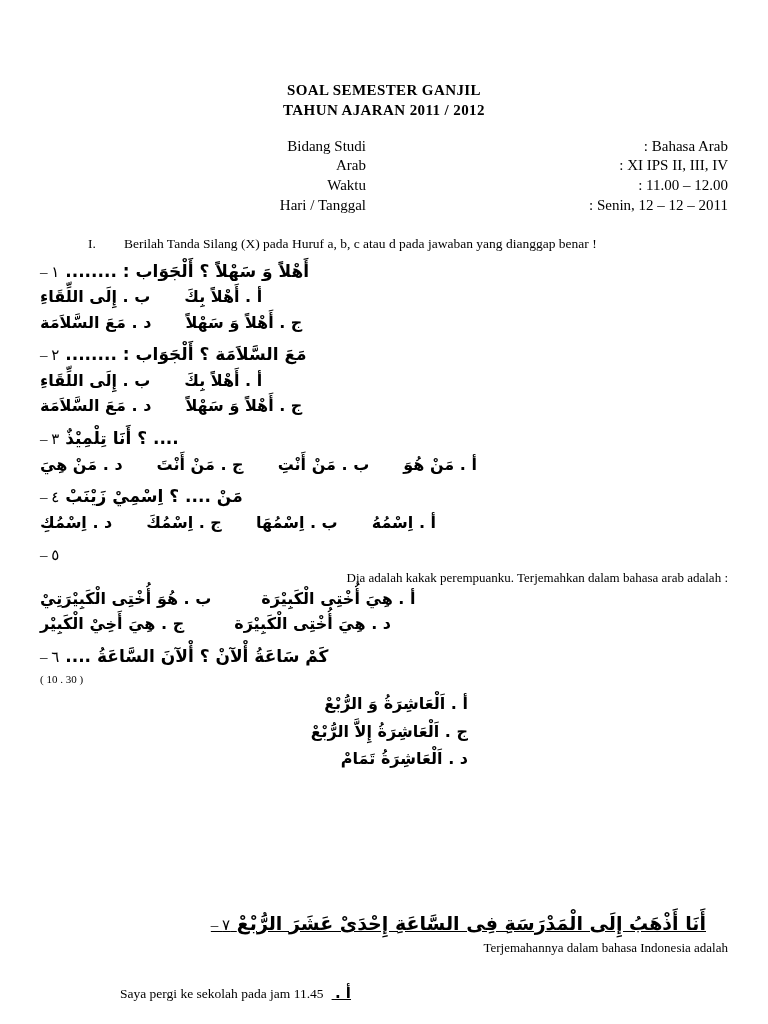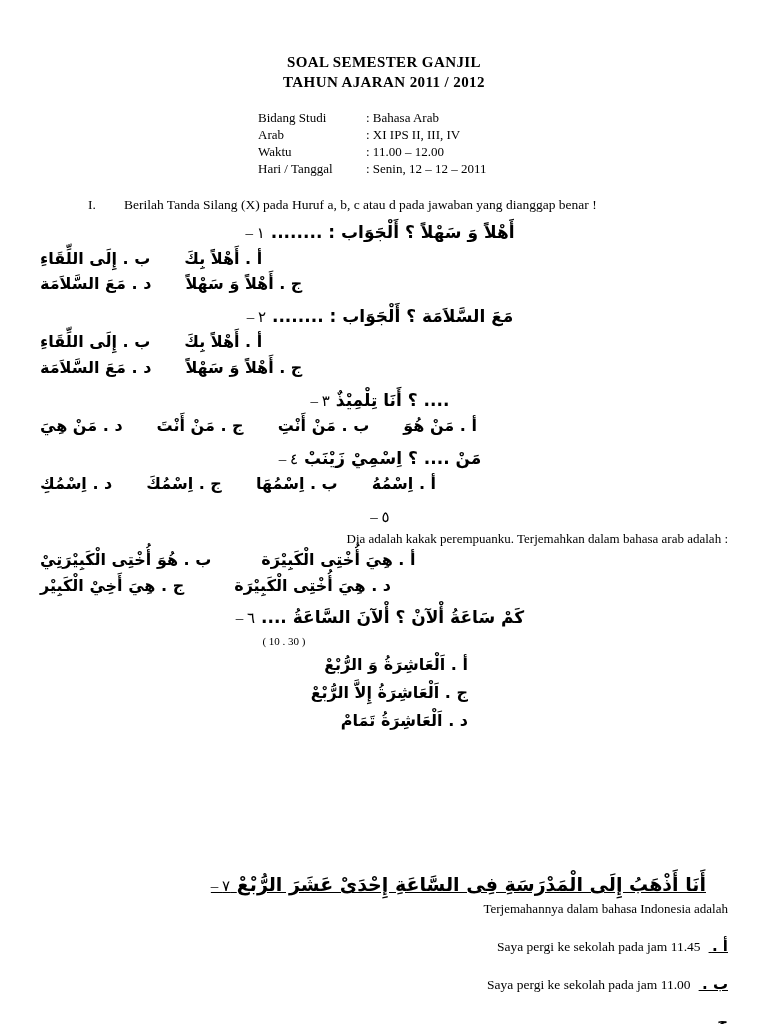--- a/index.html
+++ b/index.html
@@ -12,39 +12,40 @@
     background: #ffffff;
     font-family: "Liberation Serif", serif;
     color: #000000;
     overflow: hidden;
   }
   .page {
     position: relative;
     width: 768px;
     height: 1024px;
     box-sizing: border-box;
-    padding: 52px 40px 0 40px;
+    padding: 80px 40px 0 40px;
   }
   
   .doc-title {
     text-align: center;
     font-weight: bold;
     font-size: 15px;
     letter-spacing: 0.4px;
     line-height: 1.35;
   }
   .doc-title .line2 {
     display: block;
   }
   
   .meta {
     margin: 16px 0 0 0;
     padding-left: 218px;
-    font-size: 13px;
+    font-size: 15px;
     line-height: 1.32;
+    text-align: right;
   }
   .meta-row {
     display: flex;
   }
   .meta-label {
     width: 108px;
     flex: 0 0 108px;
   }
   .meta-value {
     flex: 1;
@@ -73,21 +74,21 @@
     direction: rtl;
     text-align: right;
     margin-top: 7px;
   }
   .q-stem {
     font-family: "DejaVu Sans", sans-serif;
     font-size: 17px;
     font-weight: bold;
     line-height: 1.5;
     white-space: nowrap;
-    text-align: center;
+    text-align: left;
     padding-right: 8px;
   }
   .q-num {
     font-family: "Liberation Serif", serif;
     font-size: 15px;
     font-weight: normal;
   }
   .opts {
     direction: rtl;
     text-align: right;
@@ -153,22 +154,22 @@
   }
   .q7-sub {
     direction: ltr;
     text-align: right;
     font-size: 13px;
     margin-top: 6px;
     padding-left: 30px;
   }
   .q7-opt {
     direction: rtl;
-    text-align: right;
-    margin-top: 20px;
+    text-align: left;
+    margin-top: 28px;
     font-size: 13.5px;
     padding-left: 80px;
     text-decoration: underline;
   }
   .q7-opt .ar {
     font-family: "DejaVu Sans", sans-serif;
     font-size: 15px;
     font-weight: bold;
   }
   .q7-opt .lat {

